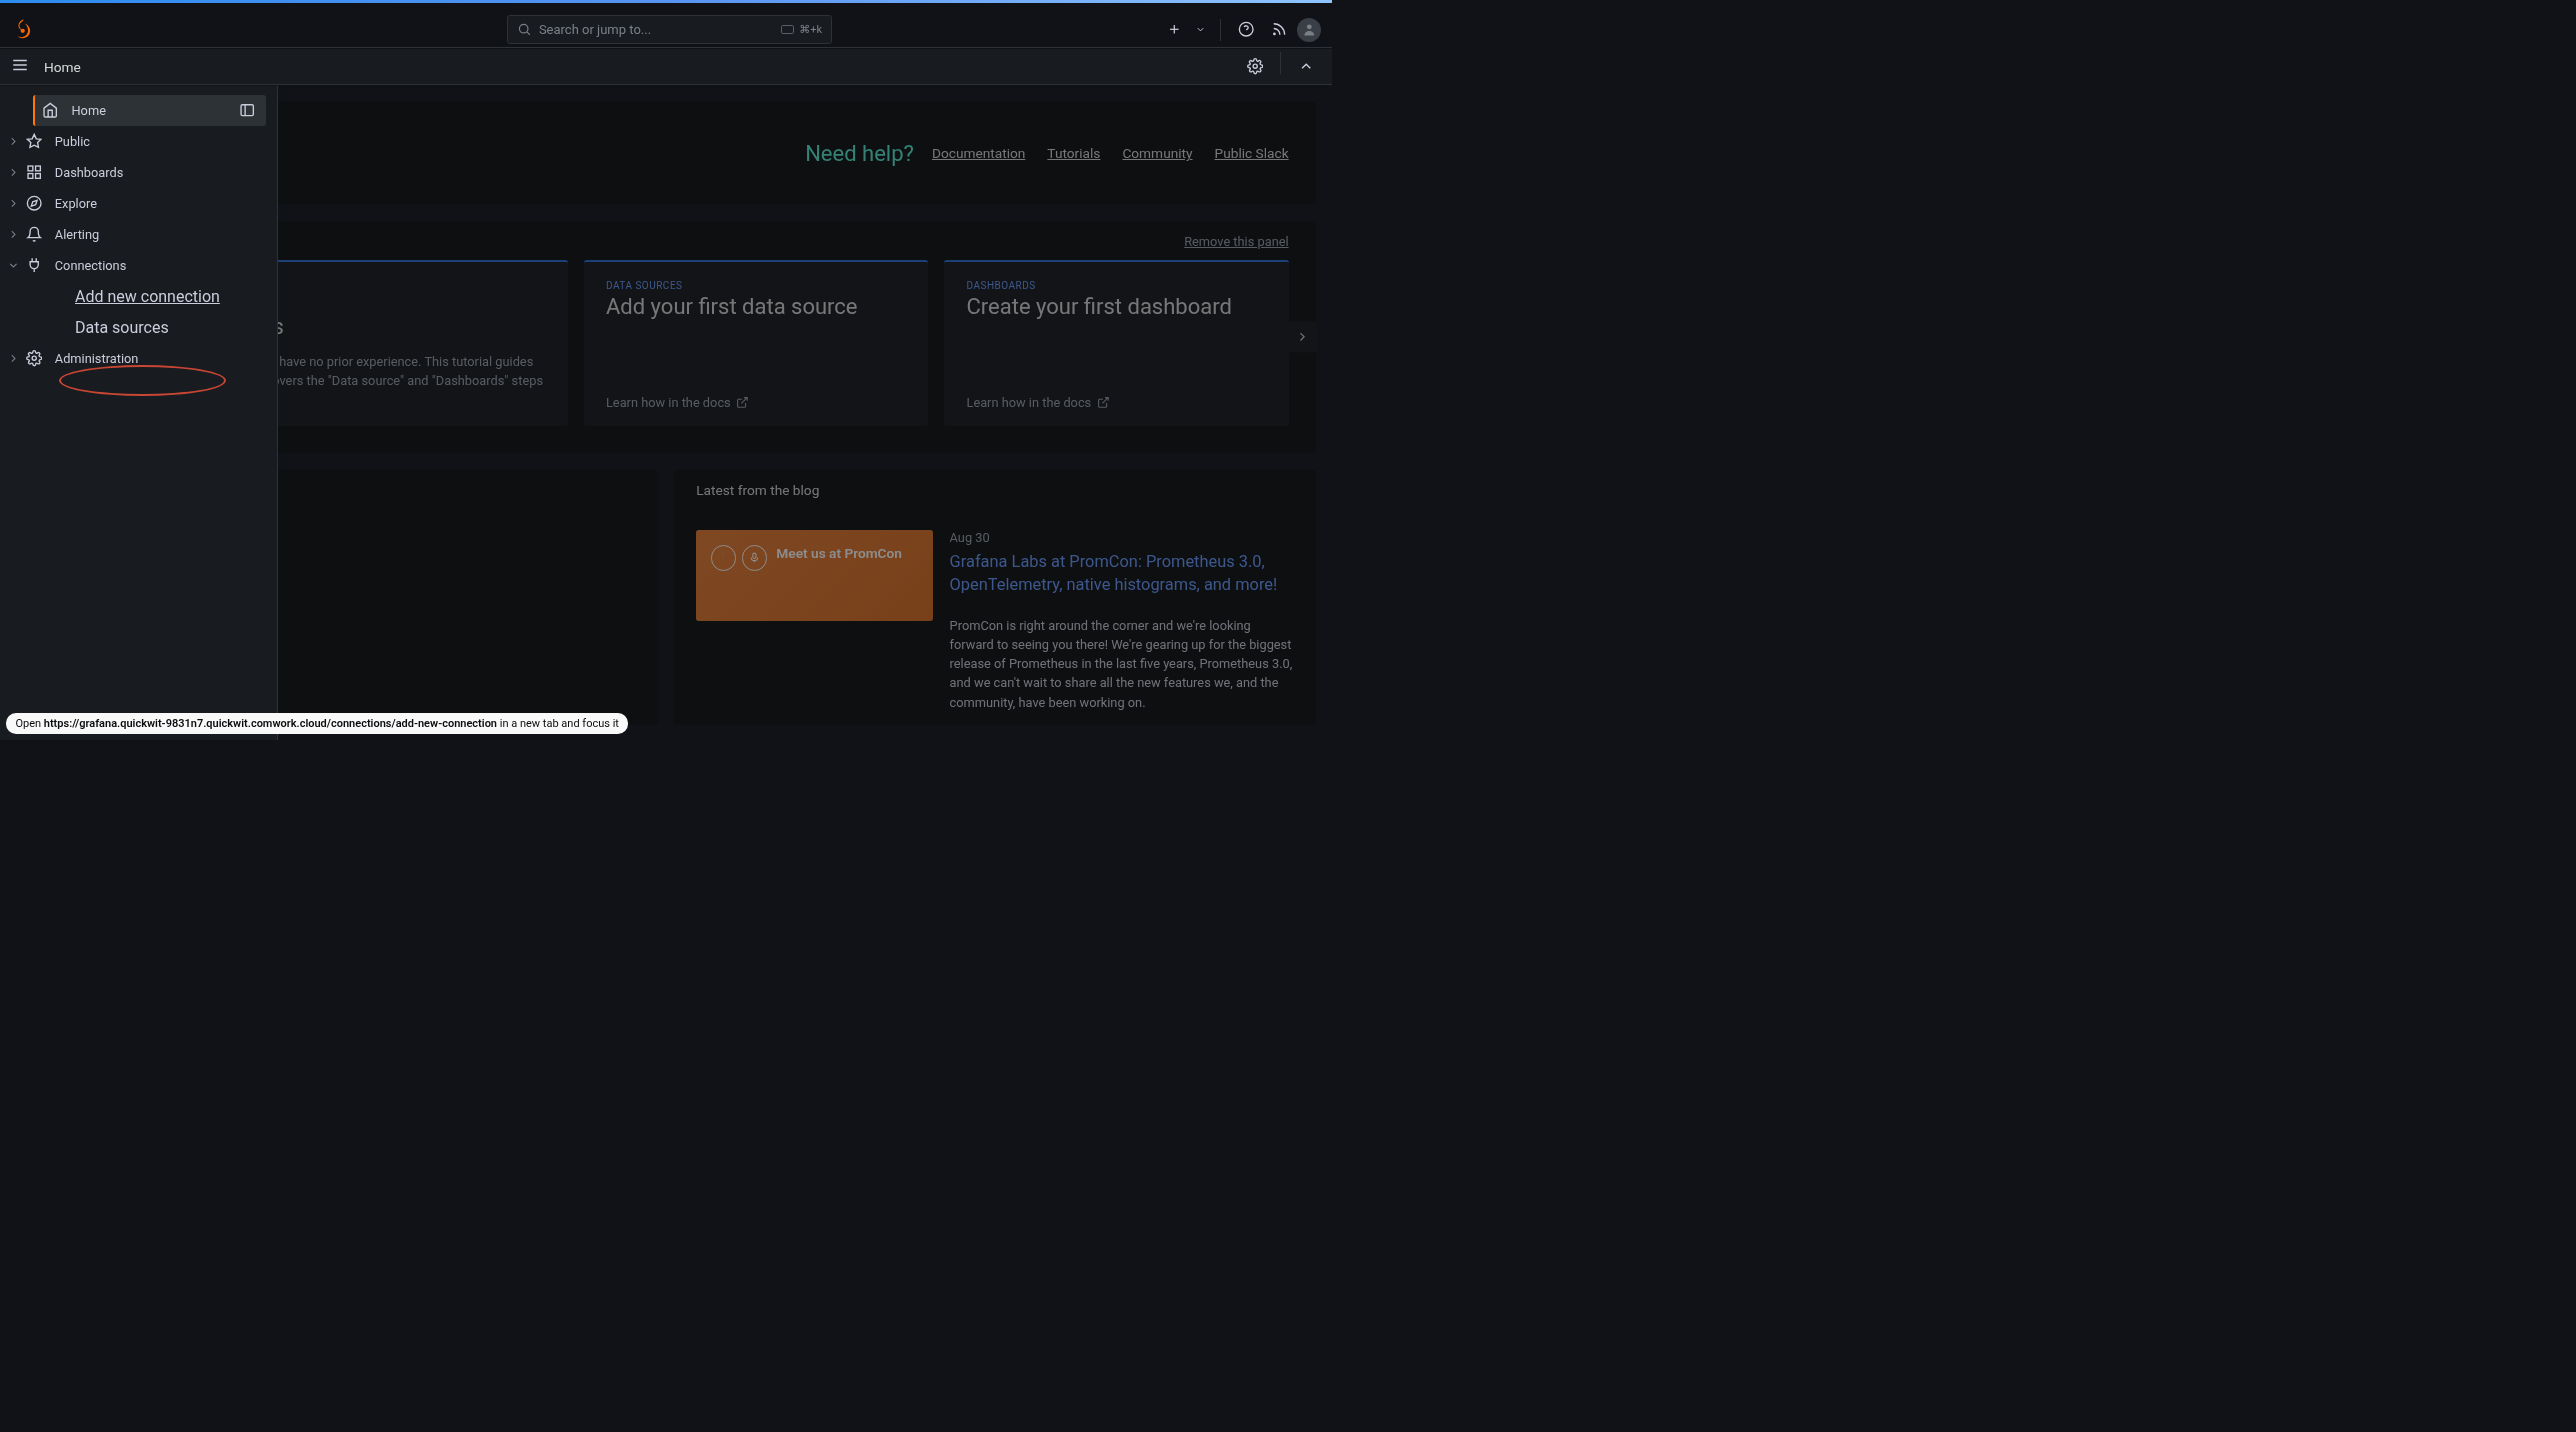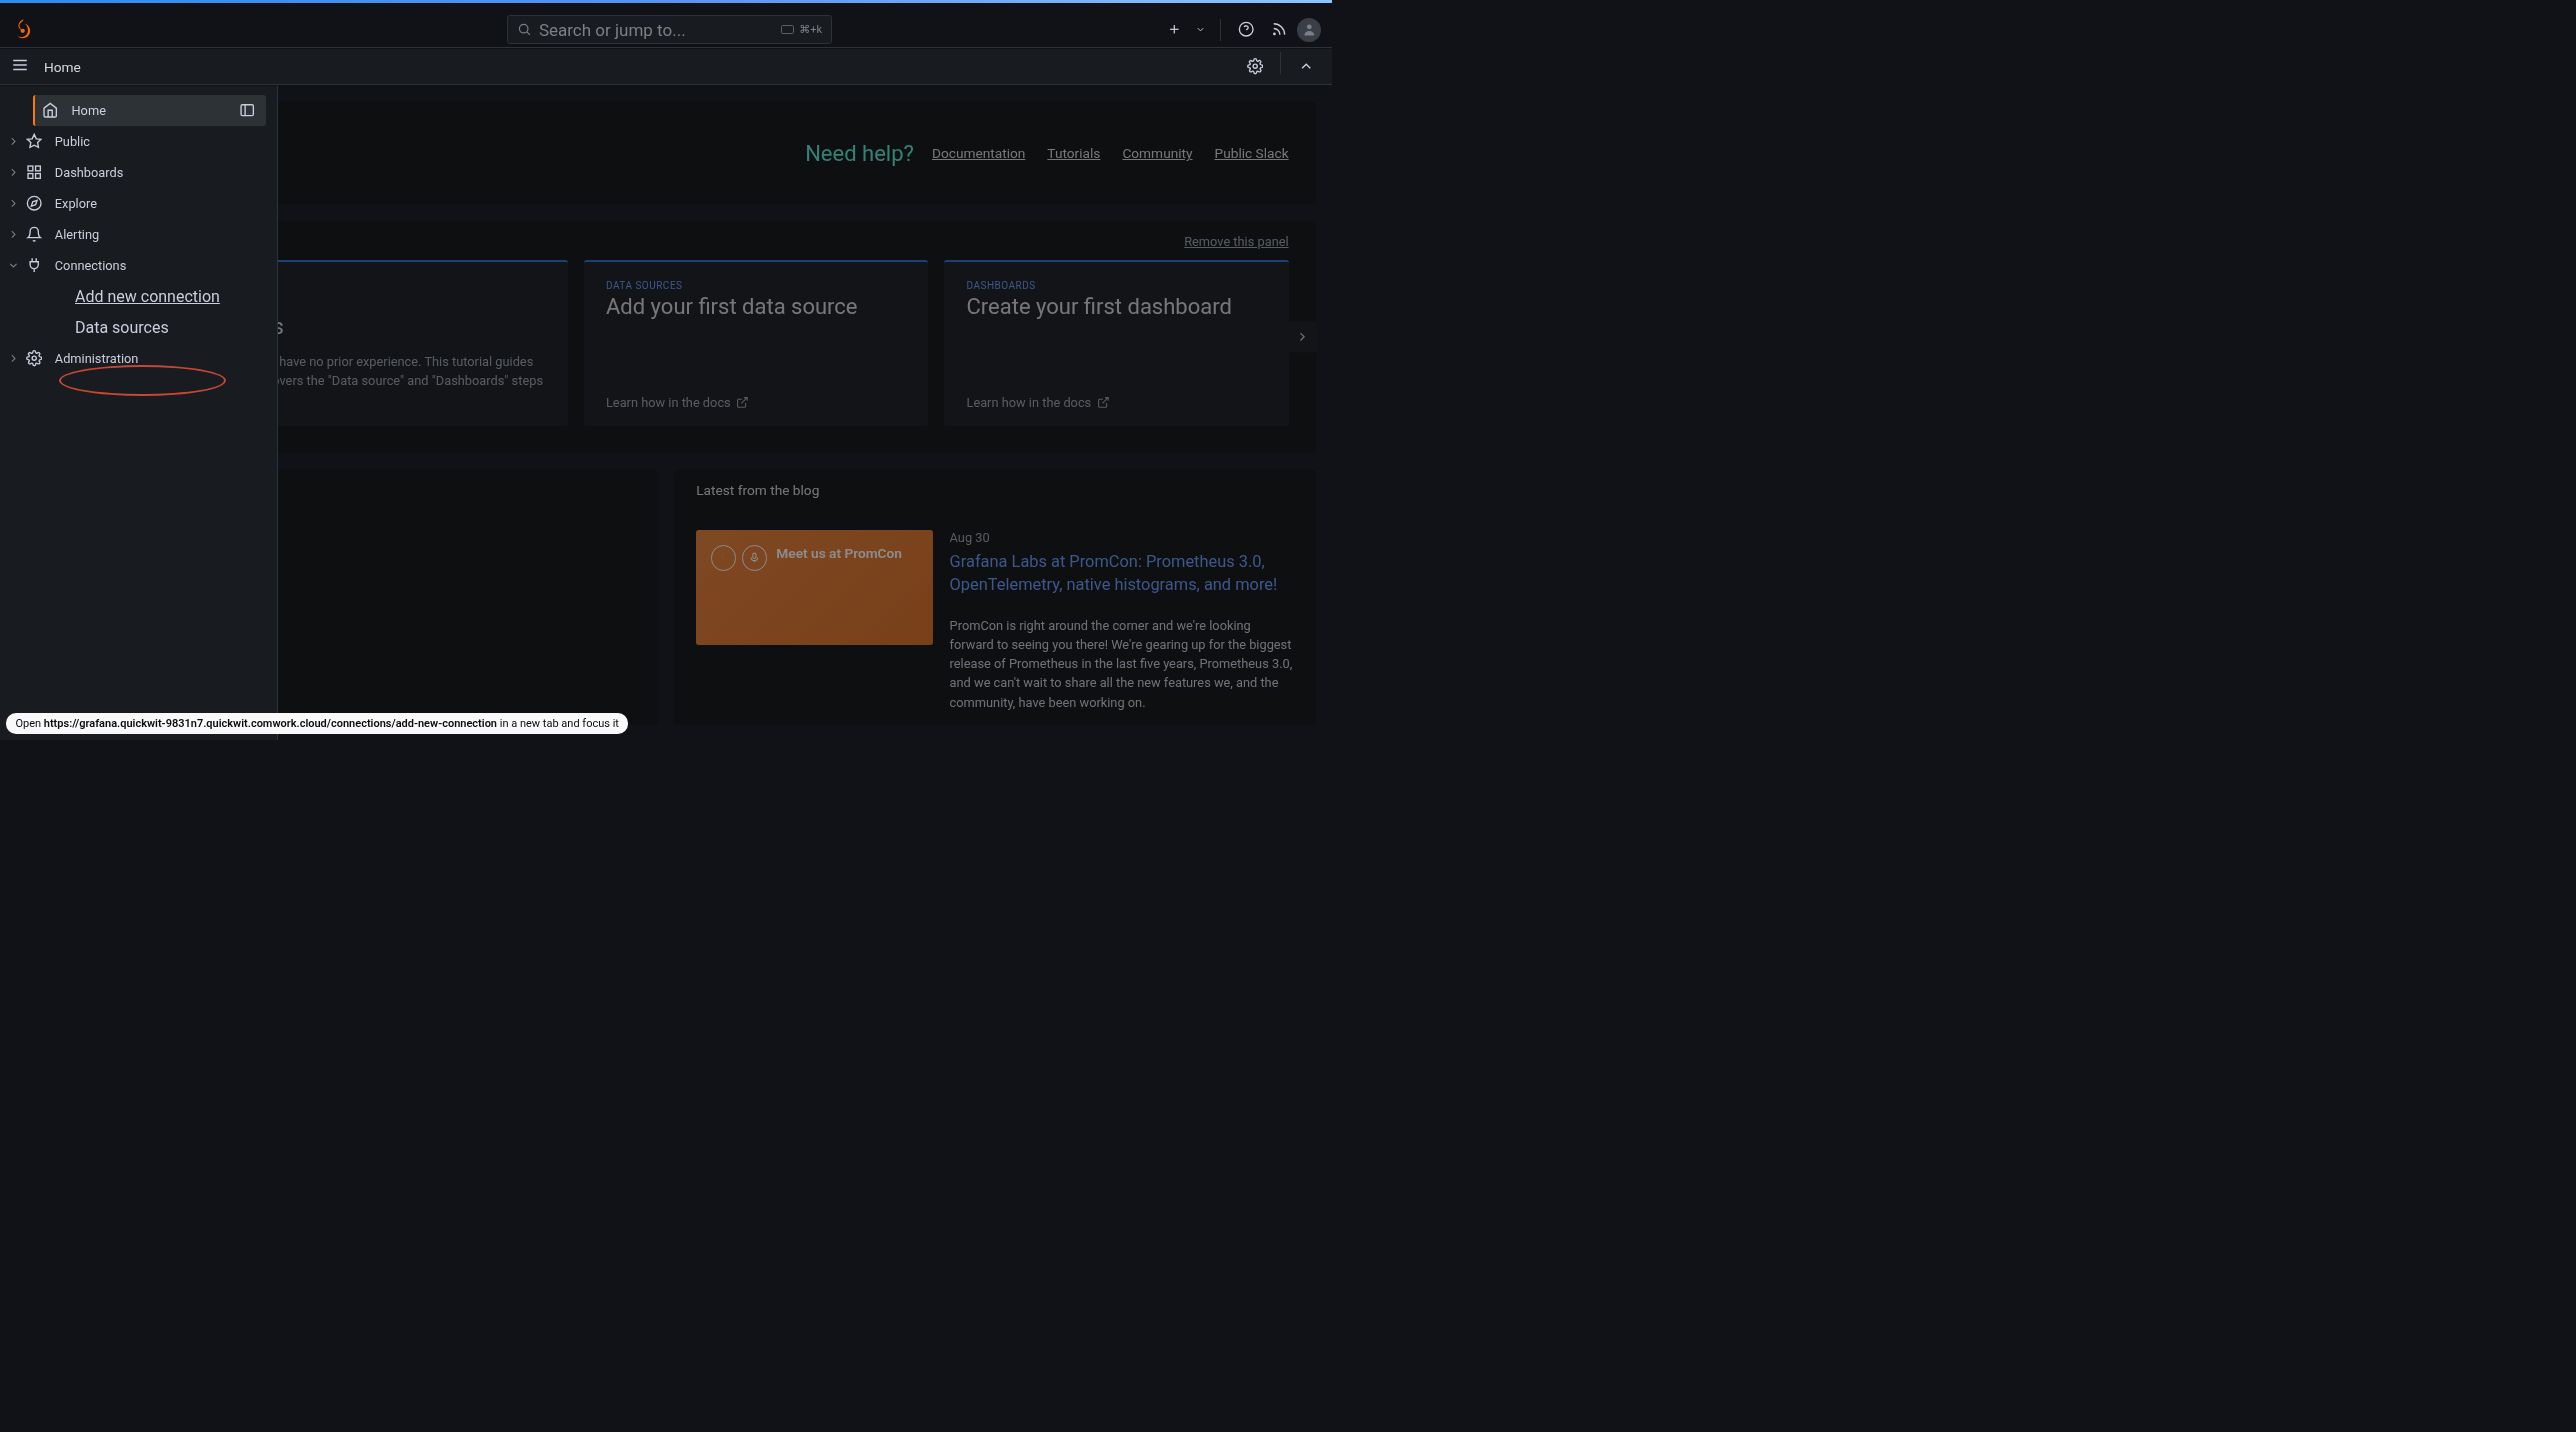--- a/index.html
+++ b/index.html
@@ -39,21 +39,21 @@
   width: 325px;
   height: 29px;
   background: #181b1f;
   border: 0.9px solid #2c3235;
   border-radius: 2.7px;
   display: flex;
   align-items: center;
   padding: 0 9px;
 }
 .search-box .search-icon { width: 14.6px; height: 14.6px; margin-right: 7.3px; color: #7b8087; }
-.search-box .placeholder { color: #7b8087; flex: 1; font-size: 17px; }
+.search-box .placeholder { color: #7b8087; flex: 1; font-size: 13px; }
 .kbd-hint { display: flex; align-items: center; gap: 5.5px; color: #7b8087; font-size: 11px; }
 .kbd-icon { width: 12.8px; height: 9px; border: 0.9px solid #5a5f66; border-radius: 1.8px; display: inline-block; }
 .topbar-right {
   margin-left: auto;
   display: flex;
   align-items: center;
   gap: 3.6px;
 }
 .topbar-divider { width: 0.9px; height: 22px; background: #2c3235; margin: 0 7.3px; }
 .icon-btn {
@@ -188,21 +188,21 @@
   position: absolute;
   right: -1.8px; top: 50%;
   transform: translateY(-50%);
   cursor: pointer;
 }
 .bottom-row { display: flex; gap: 16.4px; }
 .bottom-panel { flex: 1; padding: 12.8px 22px; }
 .blog-title { font-size: 13.7px; color: #d8d9da; margin-bottom: 32px; }
 .blog-content { display: flex; gap: 16.4px; }
 .blog-thumb {
-  width: 237px; height: 115px;
+  width: 237px; height: 91px;
   background: linear-gradient(135deg, #e6833f, #d9752e);
   border-radius: 2.7px;
   padding: 14.6px;
   color: #fff;
   font-size: 13.7px;
   font-weight: 600;
   position: relative;
   display: flex;
   align-items: flex-start;
 }

